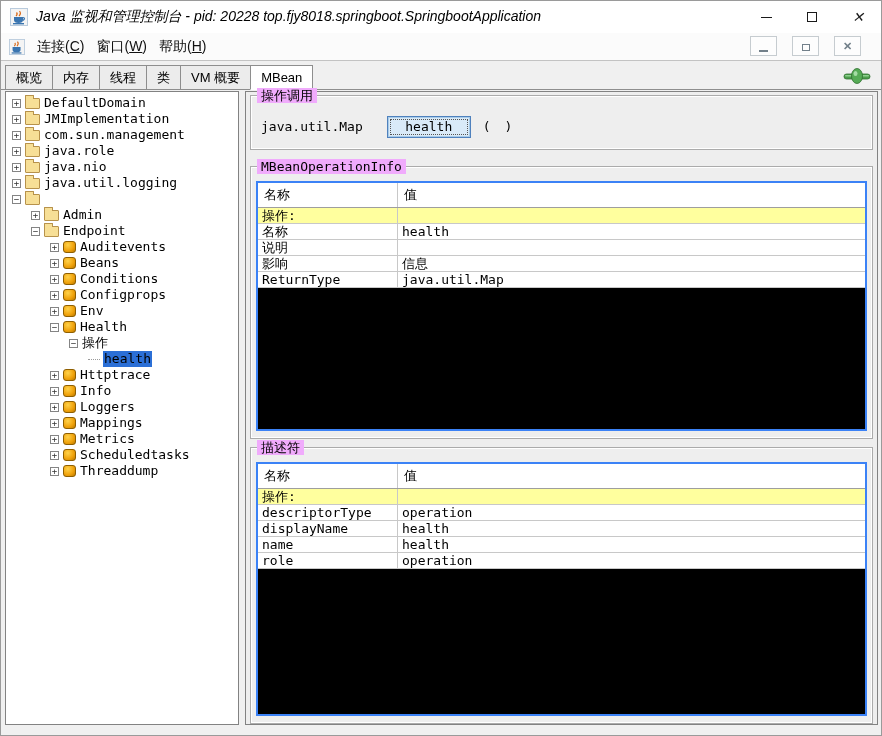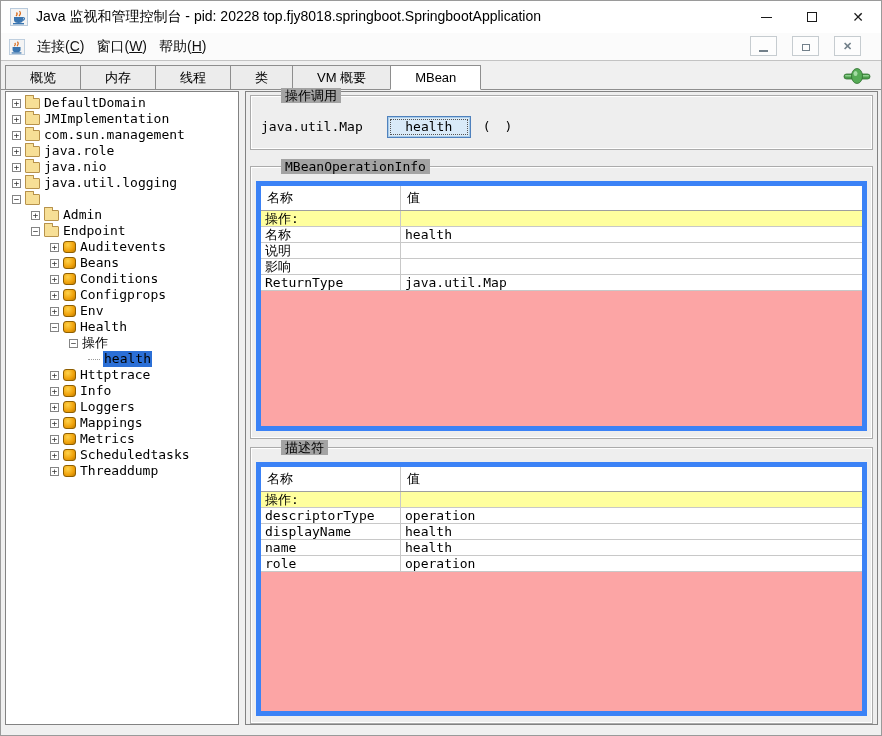--- a/index.html
+++ b/index.html
@@ -3,21 +3,21 @@
 <meta charset="utf-8">
 <style>
   * { margin:0; padding:0; box-sizing:border-box; }
   html,body { width:882px; height:736px; overflow:hidden; background:#f0f0f0;
               font-family:"Liberation Sans", sans-serif; }
   .window { position:relative; width:882px; height:736px; background:#f0f0f0;
             border:1px solid #9a9a9a; }
 
   
   .titlebar { position:absolute; left:0; top:0; right:0; height:32px; background:#ffffff;
-              display:flex; align-items:center; }
+              display:flex; align-items:center;font-style:italic; }
   .java-icon { width:18px; height:18px; margin-left:9px; display:inline-flex; flex:none; }
   .title-text { margin-left:8px; font-size:14px; color:#000; white-space:nowrap; }
   .win-controls { position:absolute; right:0; top:0; height:32px; display:flex; }
   .wc { width:46px; height:32px; display:flex; align-items:center; justify-content:center; cursor:default; }
   .wc-min-glyph { width:11px; height:0; border-top:1px solid #1a1a1a; }
   .wc-max-glyph { width:10px; height:10px; border:1px solid #1a1a1a; }
   .wc-close-glyph { font-size:14px; color:#1a1a1a; line-height:1; font-weight:400; }
 
   
   .menubar { position:absolute; left:0; top:32px; right:0; height:28px; background:#fbfbfb;
@@ -31,21 +31,21 @@
   .mdi-min-glyph { width:9px; height:0; border-top:2px solid #72808a; margin-top:9px; }
   .mdi-restore-glyph { position:relative; width:8px; height:7px; border:1px solid #72808a; background:#fdfdfd; margin-top:3px; }
   .mdi-restore-glyph::before { content:""; position:absolute; left:2px; top:-4px; width:8px; height:7px;
              border:1px solid #72808a; z-index:-1; }
   .mdi-close-glyph { font-size:11px; font-weight:bold; color:#72808a; line-height:1; }
 
   
   .tabbar { position:absolute; left:0; top:60px; right:0; height:29px; background:#f0f0f0;
             border-bottom:1px solid #8e8e8e; }
   .tabs { position:absolute; left:4px; bottom:-1px; display:flex; }
-  .tab { height:25px; line-height:24px; padding:0 24px; font-size:13px; color:#000;
+  .tab { height:25px; line-height:24px; padding:0 10px; font-size:13px; color:#000;
          background:#ececec; border:1px solid #8e8e8e; margin-left:-1px; cursor:default;
          white-space:nowrap; }
   .tab:first-child { margin-left:0; }
   .tab.active { background:#ffffff; border-bottom:1px solid #ffffff; }
   .conn-icon { position:absolute; right:10px; top:6px; width:28px; height:18px; }
 
   
   .content { position:absolute; left:0; top:89px; right:0; bottom:0; background:#f0f0f0; }
   .tree-panel { position:absolute; left:4px; top:1px; width:234px; height:634px;
                 background:#ffffff; border:1px solid #828282; overflow:hidden; }
@@ -69,35 +69,35 @@
                border:1px solid #8f5f00; border-radius:3px; }
   .tlabel { color:#000; }
   .tlabel.tsel { background:var(--sel); color:#000; padding:0 1px; }
 
   
   .group { position:absolute; left:4px; right:4px; border:1px solid #ababab;
            box-shadow:inset 0 0 0 1px #ffffff; }
   .g1 { top:3px; height:55px; }
   .g2 { top:74px; height:273px; }
   .g3 { top:355px; height:277px; }
-  .gtitle { position:absolute; top:-8px; left:6px; background:#a3a3a3; padding:0 4px;
-            font-family:"DejaVu Sans Mono", monospace; font-size:13px; color:#000; line-height:15px;margin-left:24px; }
+  .gtitle { position:absolute; top:-8px; left:6px; background:#f0abfc; padding:0 4px;
+            font-family:"DejaVu Sans Mono", monospace; font-size:13px; color:#000; line-height:15px; }
 
   .invoke-row { position:absolute; left:10px; right:8px; top:12px; bottom:4px;
                 display:flex; align-items:center; font-family:"DejaVu Sans Mono", monospace;
                 font-size:13px; color:#000; }
   .invoke-btn { margin-left:24px; width:84px; height:22px; background:var(--btnbg);
                 border:1px solid var(--btnbd); box-shadow:inset 0 0 0 1px #a8cbe8;
                 outline:1px dotted #555; outline-offset:-4px;
                 font-family:"DejaVu Sans Mono", monospace; font-size:13px; color:#000; cursor:default; }
   .invoke-args { margin-left:12px; letter-spacing:3px; }
 
   
   .tablewrap { position:absolute; left:5px; right:5px; top:14px; bottom:7px;
-               background:#fca5a5; border:5px solid #3b82f6; overflow:hidden;
+               background:#000000; border:2px solid #3b82f6; overflow:hidden;
                font-family:"DejaVu Sans Mono", monospace; font-size:13px; }
   .thead { display:flex; height:25px; background:#ffffff; border-bottom:1px solid #9e9e9e; }
   .th { line-height:24px; padding-left:6px; color:#000; }
   .tr { display:flex; height:16px; background:#ffffff; border-bottom:1px solid #c8c8c8; }
   .tr.hl { background:var(--hl); }
   .td { line-height:15px; padding-left:4px; color:#000; white-space:nowrap; overflow:hidden; }
   .c1 { width:140px; flex:none; border-right:1px solid #c8c8c8; }
   .c2 { flex:1; }
 </style>
 </head>
@@ -323,20 +323,21 @@
             </div>
             <div class="tr">
               <div class="td c1">名称</div>
               <div class="td c2">health</div>
             </div>
             <div class="tr">
               <div class="td c1">说明</div>
             </div>
             <div class="tr">
               <div class="td c1">影响</div>
+              <div class="td c2">信息</div>
             </div>
             <div class="tr">
               <div class="td c1">ReturnType</div>
               <div class="td c2">java.util.Map</div>
             </div>
           </div>
       </div>
 
       <div class="group g3">
         <span class="gtitle">描述符</span>

